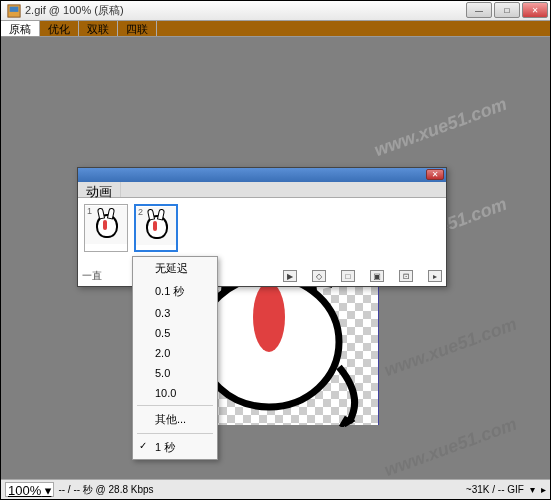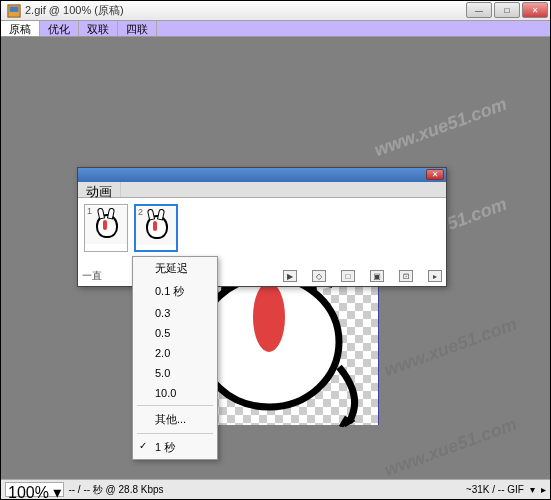--- a/index.html
+++ b/index.html
@@ -9,36 +9,36 @@
     
     .titlebar { height: 20px; background: linear-gradient(#fdfdfd,#e8e8e8); border-bottom: 1px solid #a0a0a0; display: flex; align-items: center; padding-left: 6px; position: relative; }
     .titlebar-icon { width: 14px; height: 14px; margin-right: 4px; }
     .titlebar-text { font-size: 11px; color: #333; }
     .win-controls { position: absolute; right: 2px; top: 1px; display: flex; gap: 2px; }
     .win-btn { width: 26px; height: 16px; border: 1px solid #888; border-radius: 2px; display: flex; align-items: center; justify-content: center; font-size: 8px; cursor: pointer; }
     .win-btn.min { background: linear-gradient(#f0f0f0,#d0d0d0); }
     .win-btn.max { background: linear-gradient(#f0f0f0,#d0d0d0); }
     .win-btn.close { background: linear-gradient(#f5a0a0,#cc4040); color: #fff; }
     
-    .tabbar { height: 16px; background: #c4b5fd; border-bottom: 1px solid #999; display: flex; font-size: 11px; }
+    .tabbar { height: 16px; background: #a16207; border-bottom: 1px solid #999; display: flex; font-size: 11px; }
     .tab { padding: 1px 8px; border-right: 1px solid #aaa; cursor: pointer; }
     .tab.active { background: #fff; }
     
     .canvas-area { position: absolute; top: 36px; left: 0; right: 0; bottom: 20px; background: #808080; overflow: hidden; }
     
     .watermark { position: absolute; color: rgba(255,255,255,0.25); font-size: 18px; font-style: italic; font-weight: bold; transform: rotate(-20deg); pointer-events: none; }
     .wm1 { top: 80px; right: 40px; }
     .wm2 { top: 180px; right: 40px; }
     .wm3 { top: 300px; right: 30px; color: rgba(0,0,0,0.08); }
     .wm4 { top: 400px; right: 30px; color: rgba(0,0,0,0.08); }
     
     .statusbar { position: absolute; bottom: 0; left: 0; right: 0; height: 20px; background: #e8e8e8; border-top: 1px solid #aaa; display: flex; align-items: center; font-size: 10px; padding: 0 4px; justify-content: space-between; }
     .status-left { display: flex; align-items: center; gap: 4px; }
     .status-right { display: flex; align-items: center; gap: 6px; }
-    .zoom-select { font-size: 16px; height: 15px; border: 1px solid #aaa; background: #fff; padding: 0 2px; }
+    .zoom-select { font-size: 13px; height: 15px; border: 1px solid #aaa; background: #fff; padding: 0 2px; text-decoration: underline; }
     
     .panel-window { position: absolute; left: 76px; top: 130px; width: 370px; height: 120px; background: #fff; border: 1px solid #444; box-shadow: 2px 2px 6px rgba(0,0,0,0.3); }
     .panel-titlebar { height: 14px; background: linear-gradient(#5a8fd6,#3a6fb6); position: relative; }
     .panel-close { position: absolute; right: 2px; top: 1px; width: 18px; height: 11px; background: linear-gradient(#e08080,#c03030); border: 1px solid #803030; border-radius: 2px; display: flex; align-items: center; justify-content: center; color: #fff; font-size: 8px; cursor: pointer; }
     .panel-tabs { height: 16px; background: #e0e0e0; border-bottom: 1px solid #aaa; display: flex; font-size: 13px; }
     .panel-tab { padding: 1px 8px; border-right: 1px solid #ccc; }
     .panel-body { position: relative; height: calc(100% - 30px); background: #fff; padding: 4px; }
     
     .frames-row { display: flex; gap: 6px; padding: 2px; }
     .frame { width: 44px; height: 48px; border: 1px solid #aaa; background: #fff; position: relative; cursor: pointer; }

